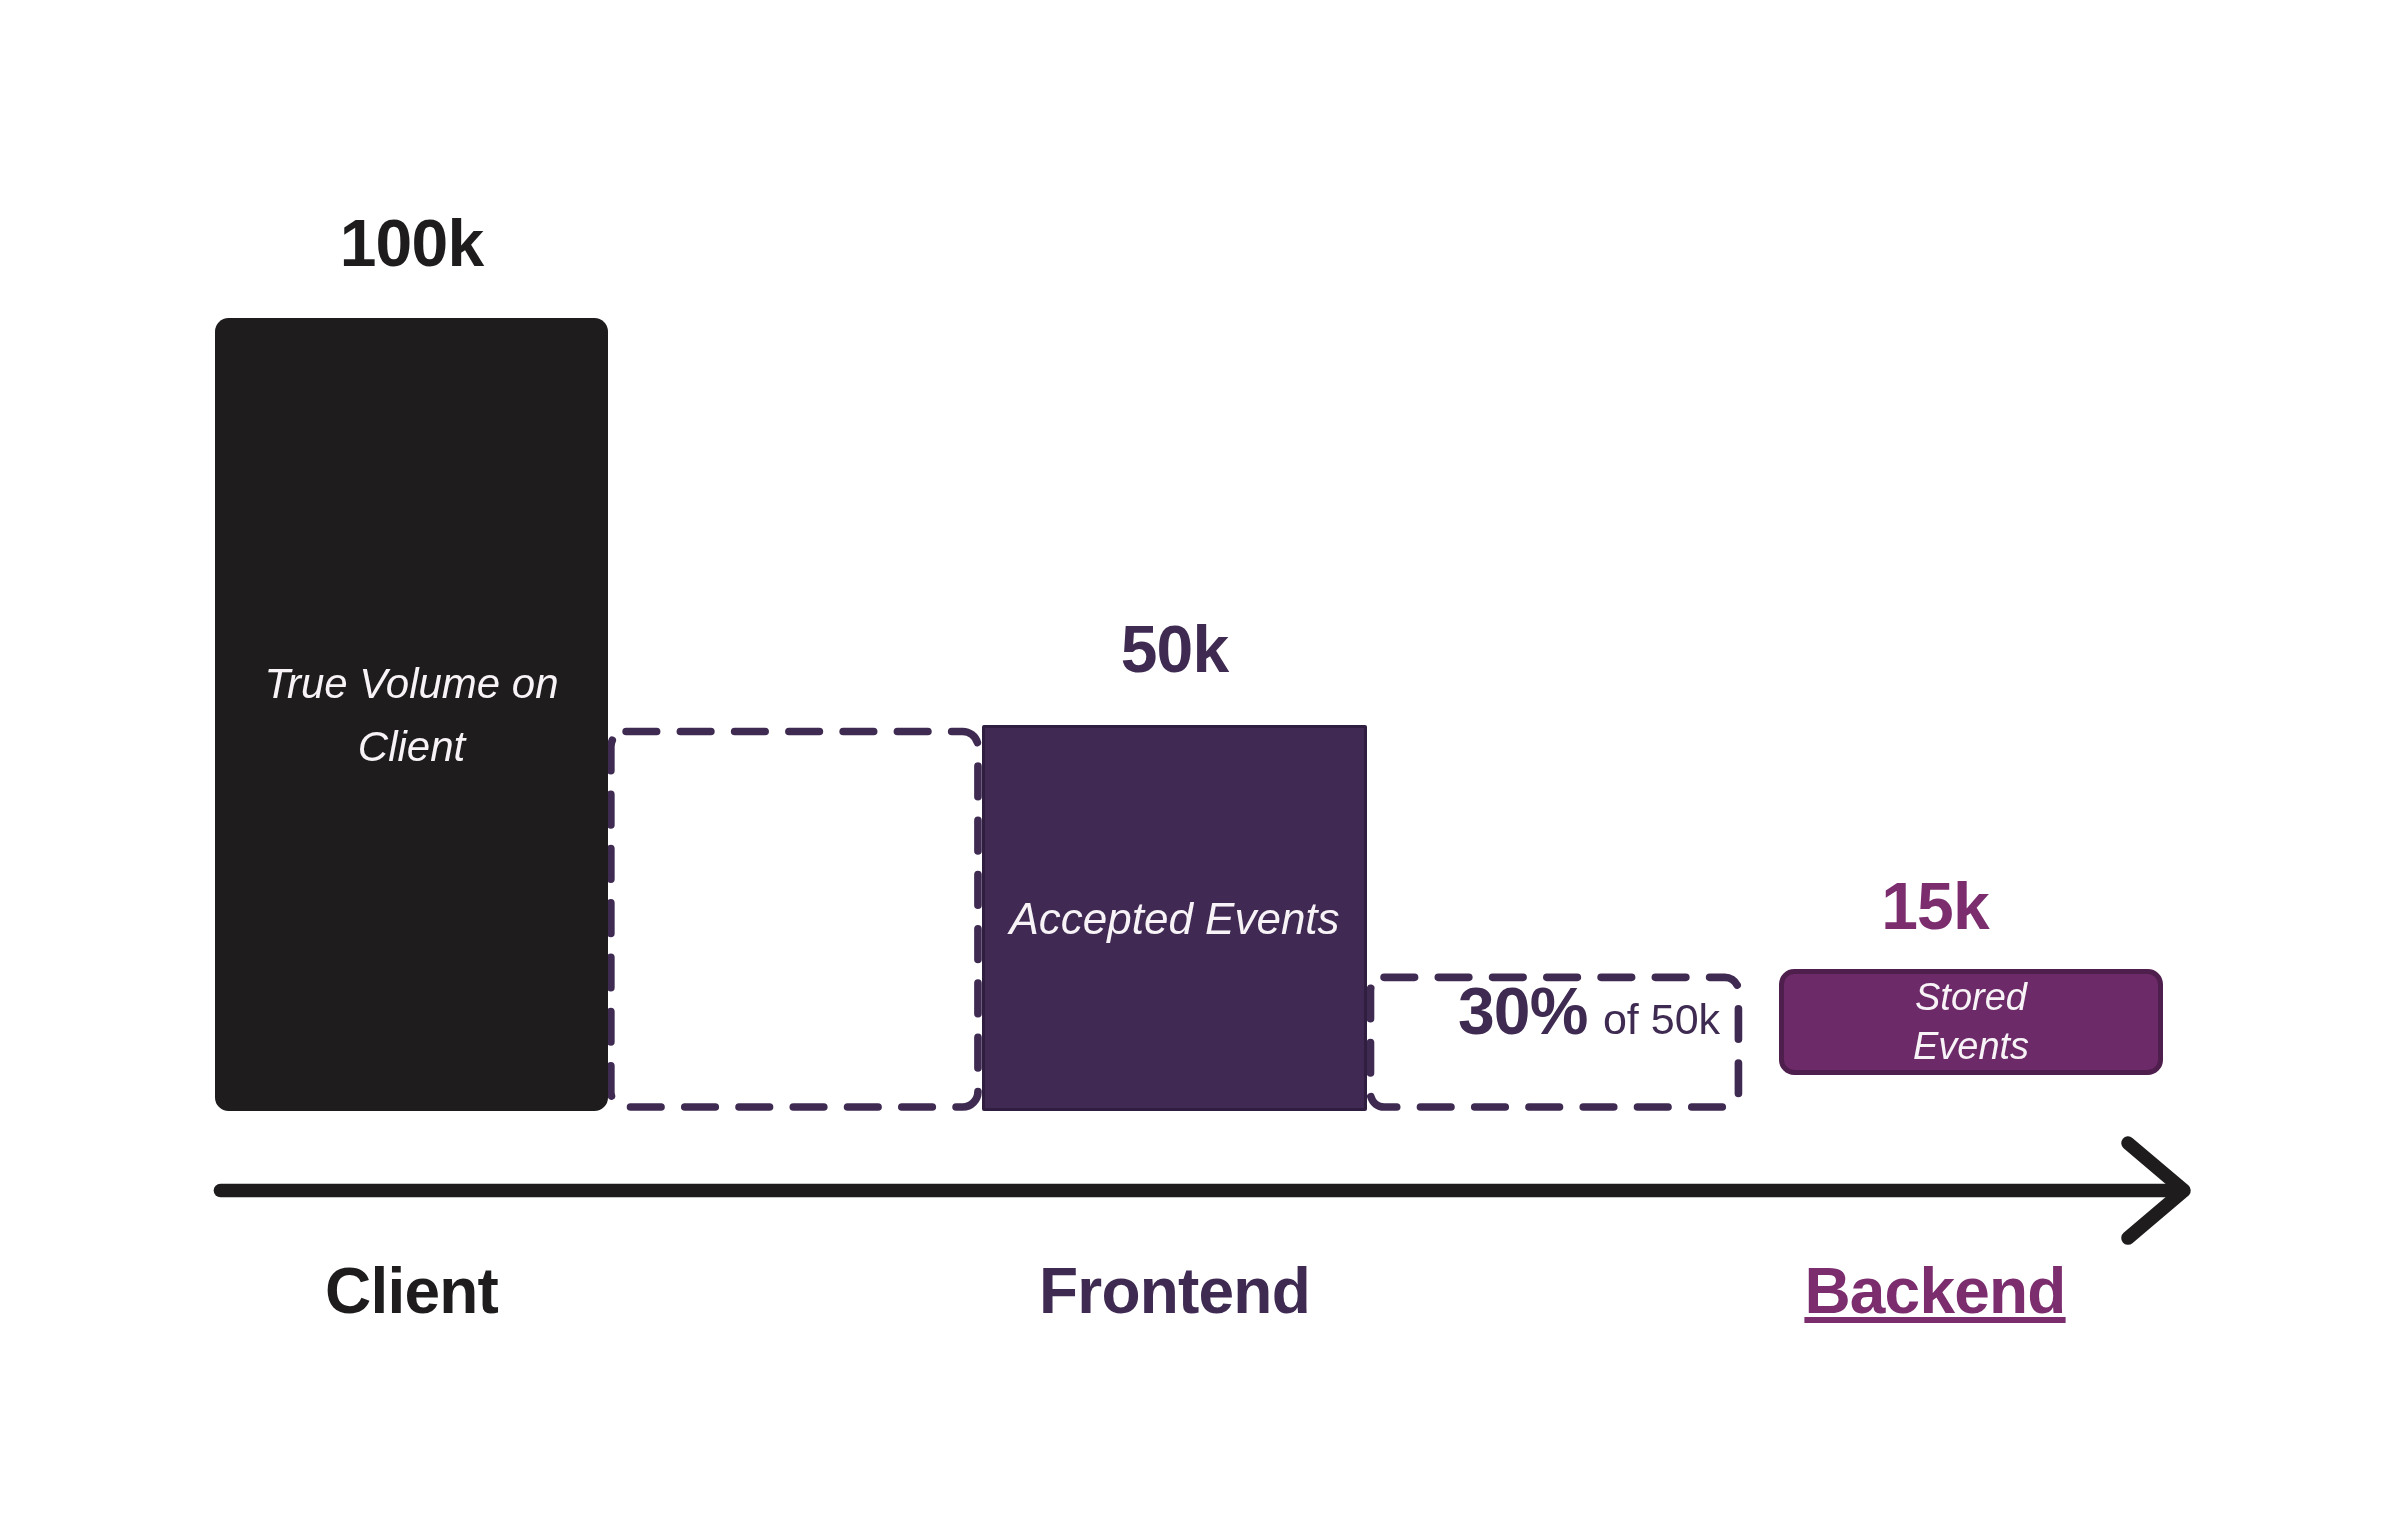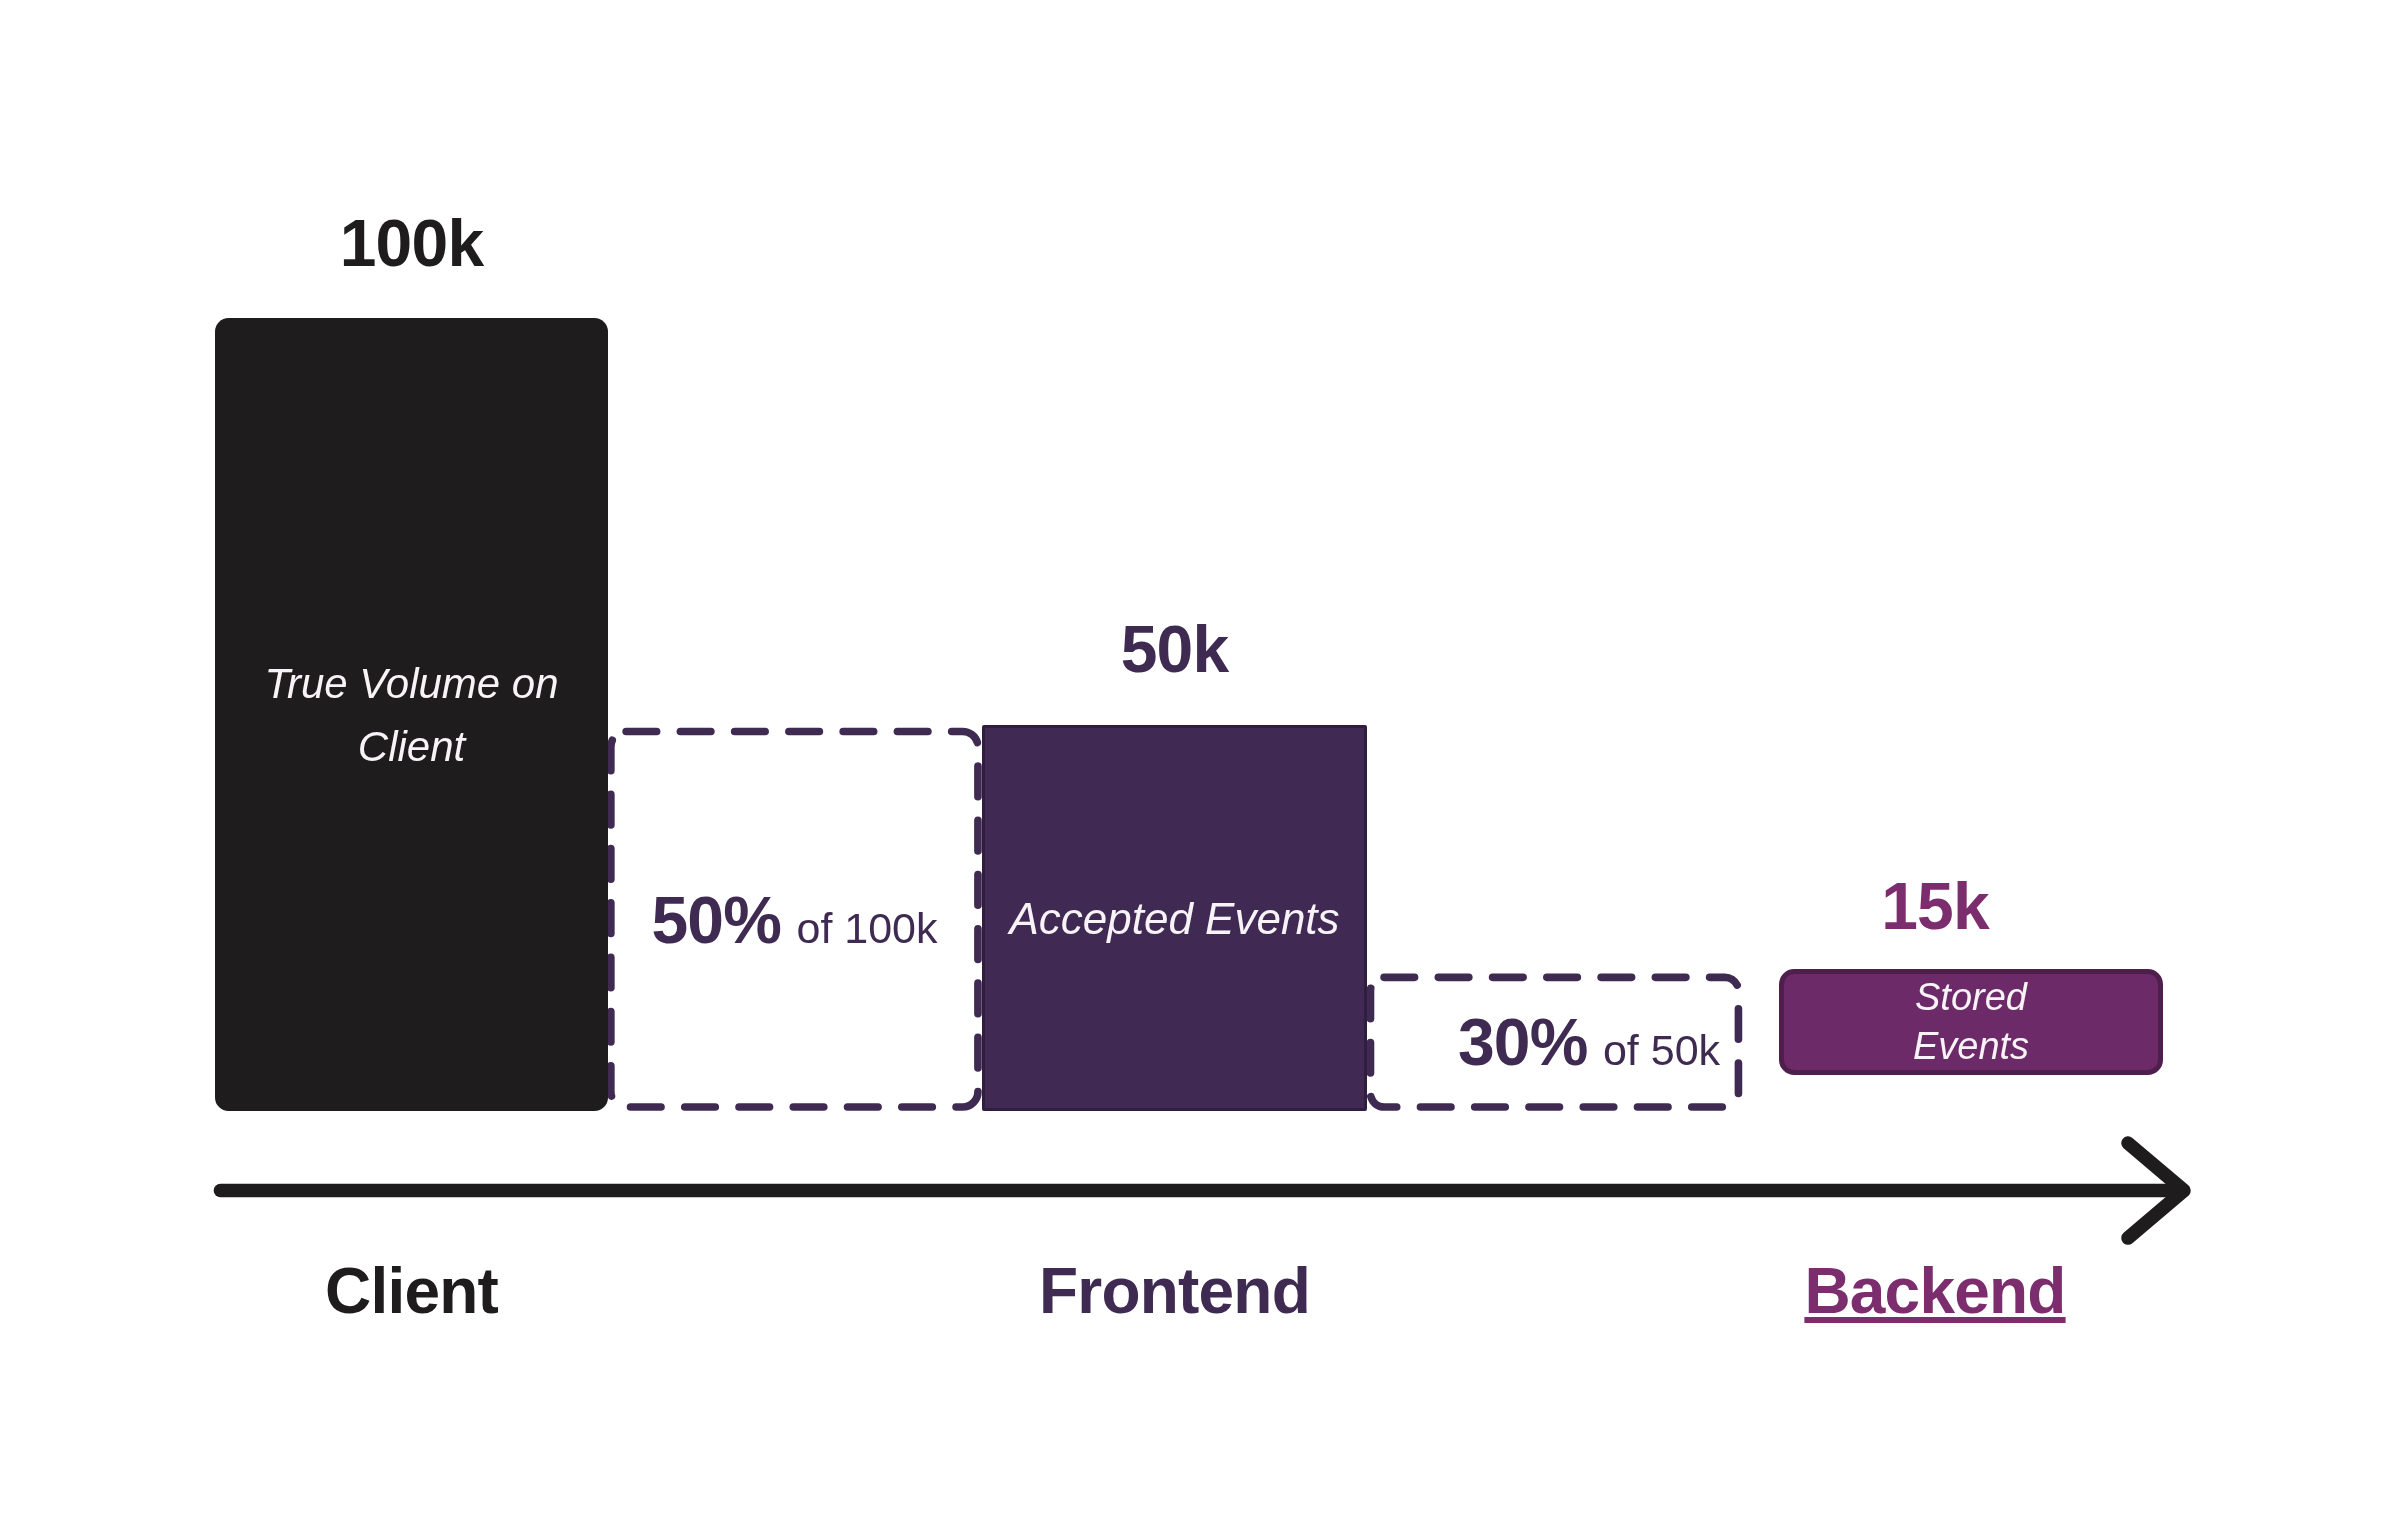--- a/index.html
+++ b/index.html
@@ -80,21 +80,21 @@
     display: flex;
     align-items: baseline;
     justify-content: center;
     gap: 15.3px;
     color: var(--violet-dark);
     text-align: center;
   }
   .dropout .pct { font-size: 66px; font-weight: 600; letter-spacing: -0.8px; }
   .dropout .of  { font-size: 43px; font-weight: 400; }
   .dropout-1 { left: 607px;  top: 728px;  width: 375px; height: 383px; align-items: center; }
-  .dropout-2 { left: 1367px; top: 973px; width: 444px; height: 137px; align-items: center; }
+  .dropout-2 { left: 1367px; top: 973px; width: 444px; height: 137px; }
   .dropout .pair { display: inline-flex; align-items: baseline; gap: 15.3px; }
 
   .axis-label {
     position: absolute;
     z-index: 3;
     top: 1253px;
     text-align: center;
     font-size: 64px;
     font-weight: 600;
     line-height: 76px;
@@ -136,26 +136,20 @@
     </div>
   </div>
 
   <div class="bar bar-backend">
     <div class="bar-text">
       <span>Stored</span>
       <span>Events</span>
     </div>
   </div>
 
-  <div class="dropout dropout-1">
-    <span class="pair">
-      <span class="pct">50%</span>
-      <span class="of">of 100k</span>
-    </span>
-  </div>
   <div class="dropout dropout-2">
     <span class="pair">
       <span class="pct">30%</span>
       <span class="of">of 50k</span>
     </span>
   </div>
 
   <div class="axis-label axis-client">Client</div>
   <div class="axis-label axis-frontend">Frontend</div>
   <div class="axis-label axis-backend">Backend</div>

